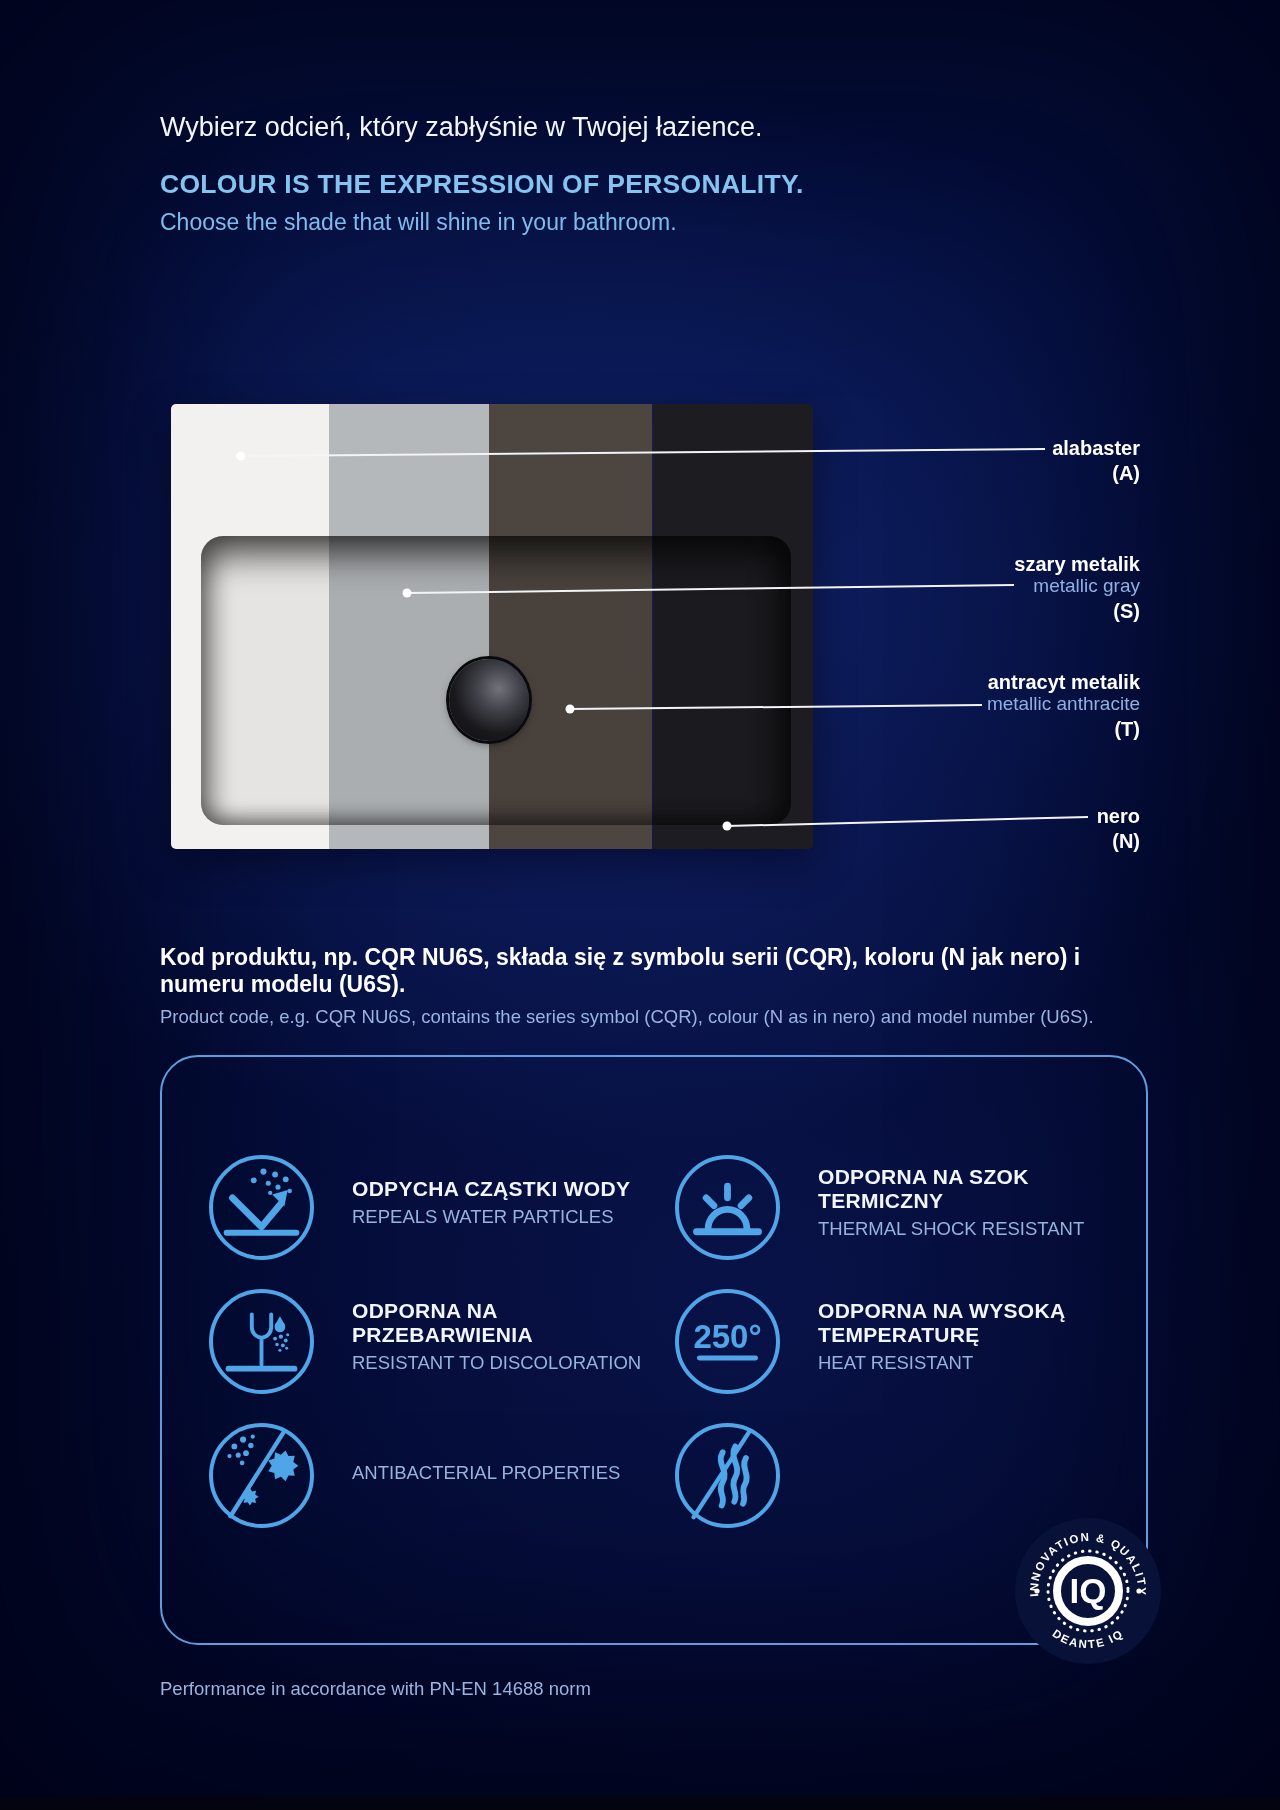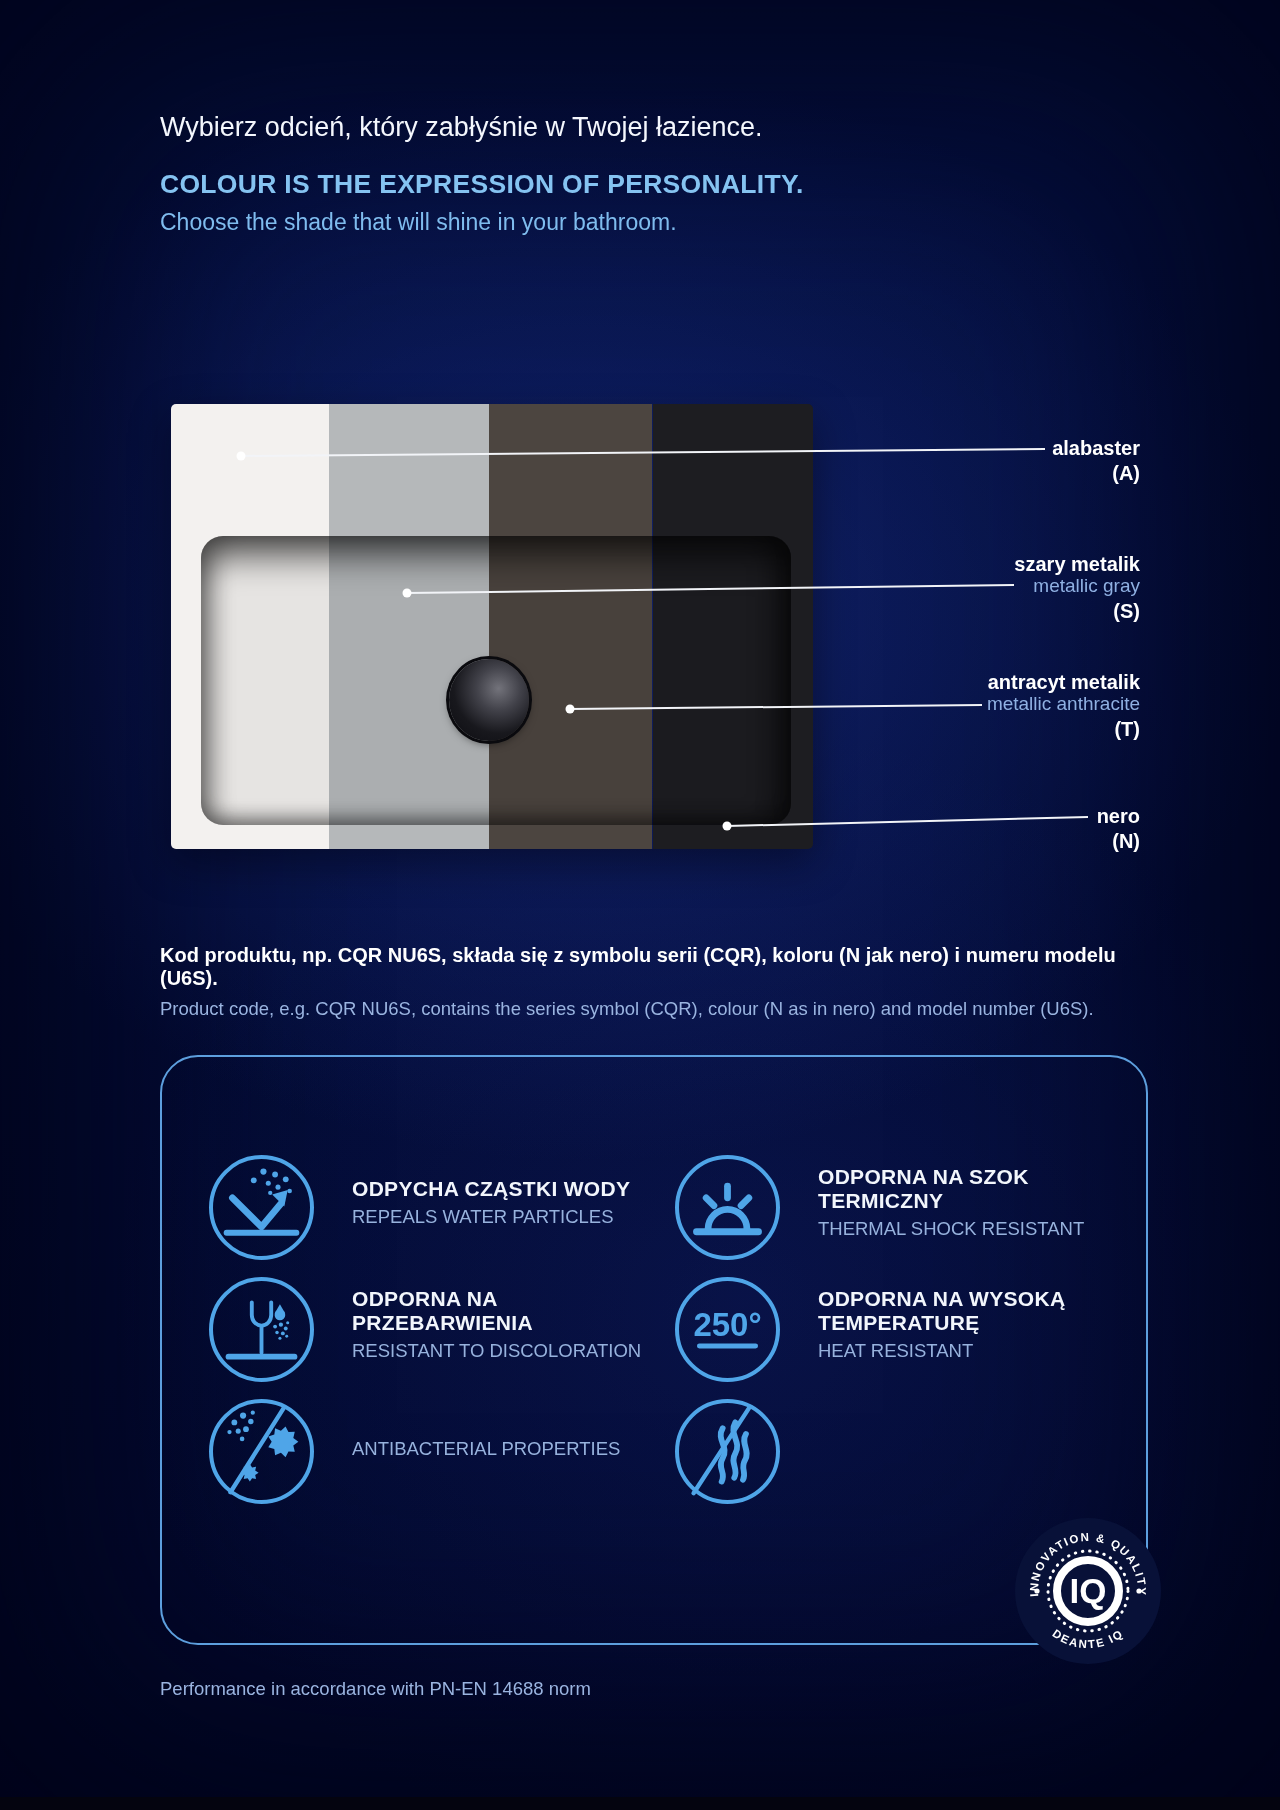--- a/index.html
+++ b/index.html
@@ -38,26 +38,26 @@
          background:radial-gradient(circle at 62% 36%, #73737b 0%, #42424a 30%, #18181d 62%, #0b0b10 100%);
          box-shadow:0 0 0 3px #0a0a0e, 0 3px 8px rgba(0,0,0,.5);}
   
   svg.callouts{left:160px;top:395px;}
   .swatch-label{right:140px;text-align:right;}
   .swatch-name{font-size:20px;font-weight:bold;line-height:22px;color:#ffffff;}
   .swatch-name-en{font-size:19px;line-height:22px;color:#8fb0e2;}
   .swatch-code{font-size:20px;font-weight:bold;line-height:24px;margin-top:2px;color:#ffffff;}
   
   .product-code{left:160px;top:944px;width:1000px;}
-  .code-pl{margin:0 0 8px 0;font-size:20px;font-weight:bold;color:#ffffff;}
+  .code-pl{margin:0 0 8px 0;font-size:23px;font-weight:bold;color:#ffffff;}
   .code-en{margin:0;font-size:18.5px;color:#9ab4e0;}
   
   .features-box{left:160px;top:1055px;width:988px;height:590px;box-sizing:border-box;
                 border:2px solid #5d9fde;border-radius:38px;}
-  .features-grid{display:grid;grid-template-columns:466px 1fr;row-gap:17px;
+  .features-grid{display:grid;grid-template-columns:466px 1fr;row-gap:29px;
                  padding:98px 30px 0 47px;}
   .feature{display:flex;align-items:center;gap:38px;height:105px;}
   .icon-circle{width:105px;height:105px;border-radius:50%;box-sizing:border-box;
                border:4px solid #4fa5e8;flex:0 0 auto;position:relative;}
   .icon-circle svg{position:absolute;inset:0;width:100%;height:100%;}
   .feature-text{transform:translateY(-5px);}
   .f-title{font-size:21px;font-weight:bold;letter-spacing:.3px;color:#f2f6fc;}
   .f-sub{font-size:18.5px;margin-top:5px;color:#97b2dd;}
   .ic{stroke:#4fa5e8;fill:none;stroke-linecap:round;stroke-linejoin:round;}
   .icf{fill:#4fa5e8;stroke:none;}

